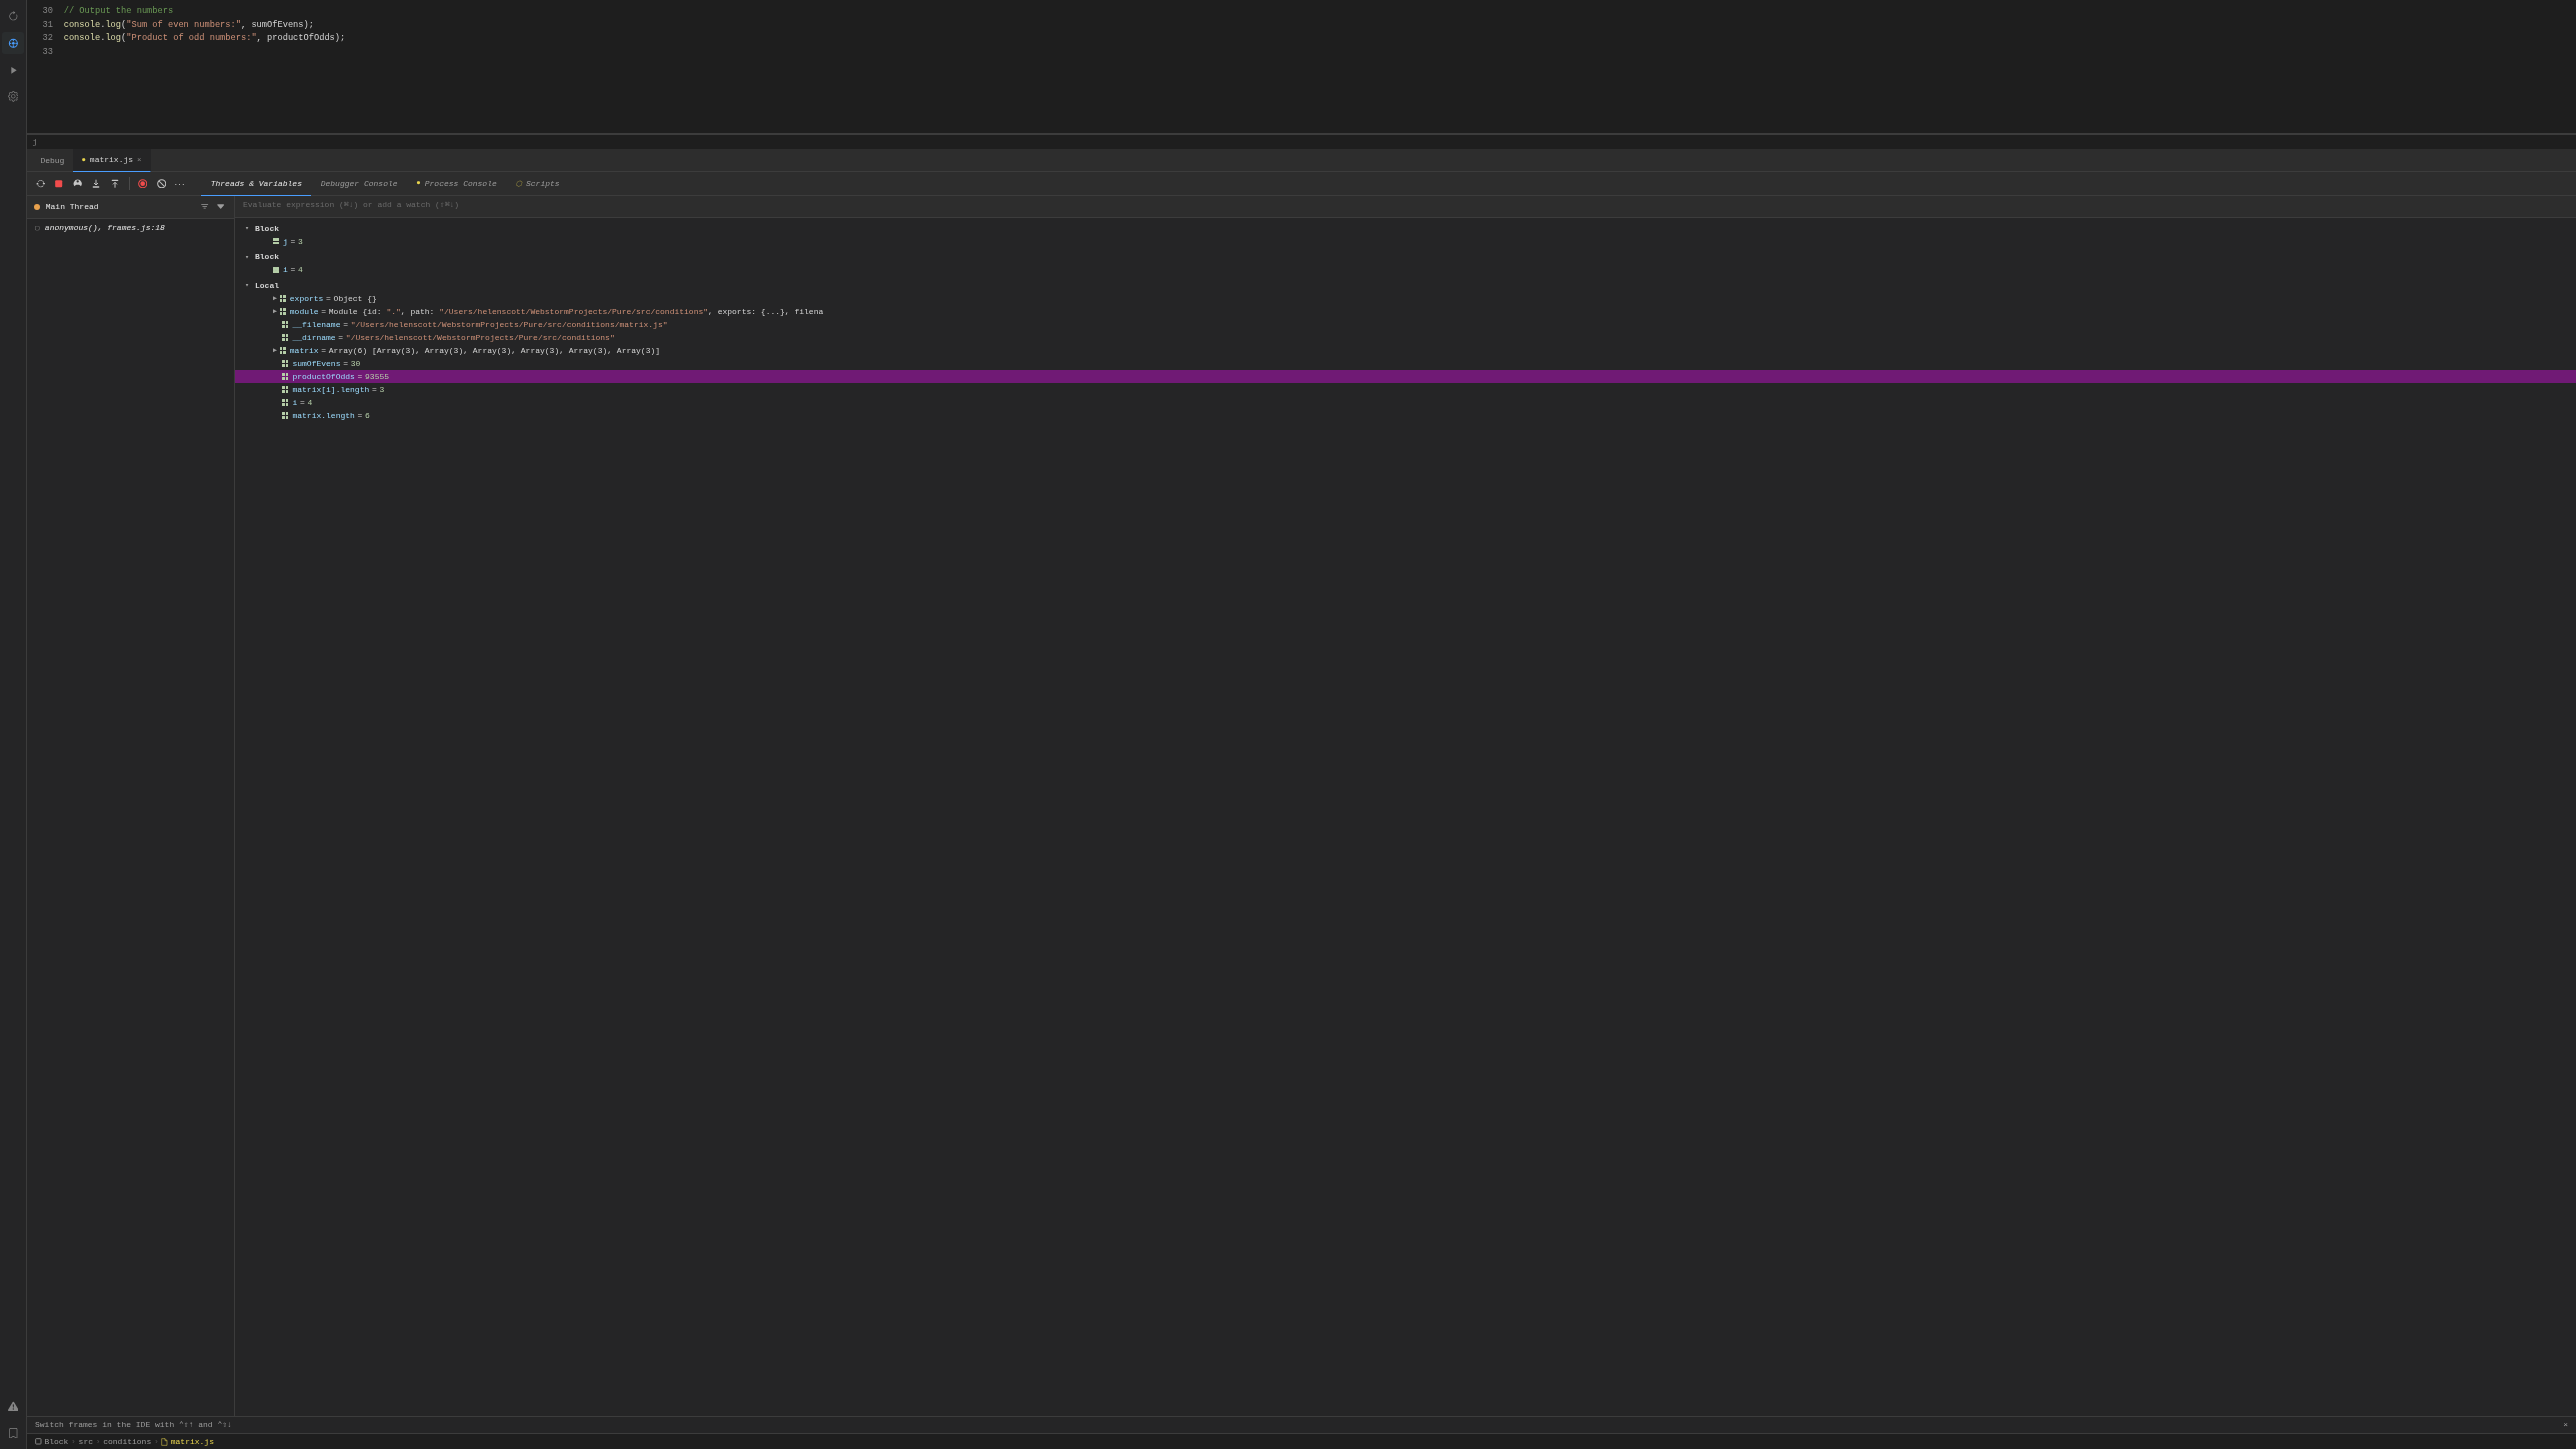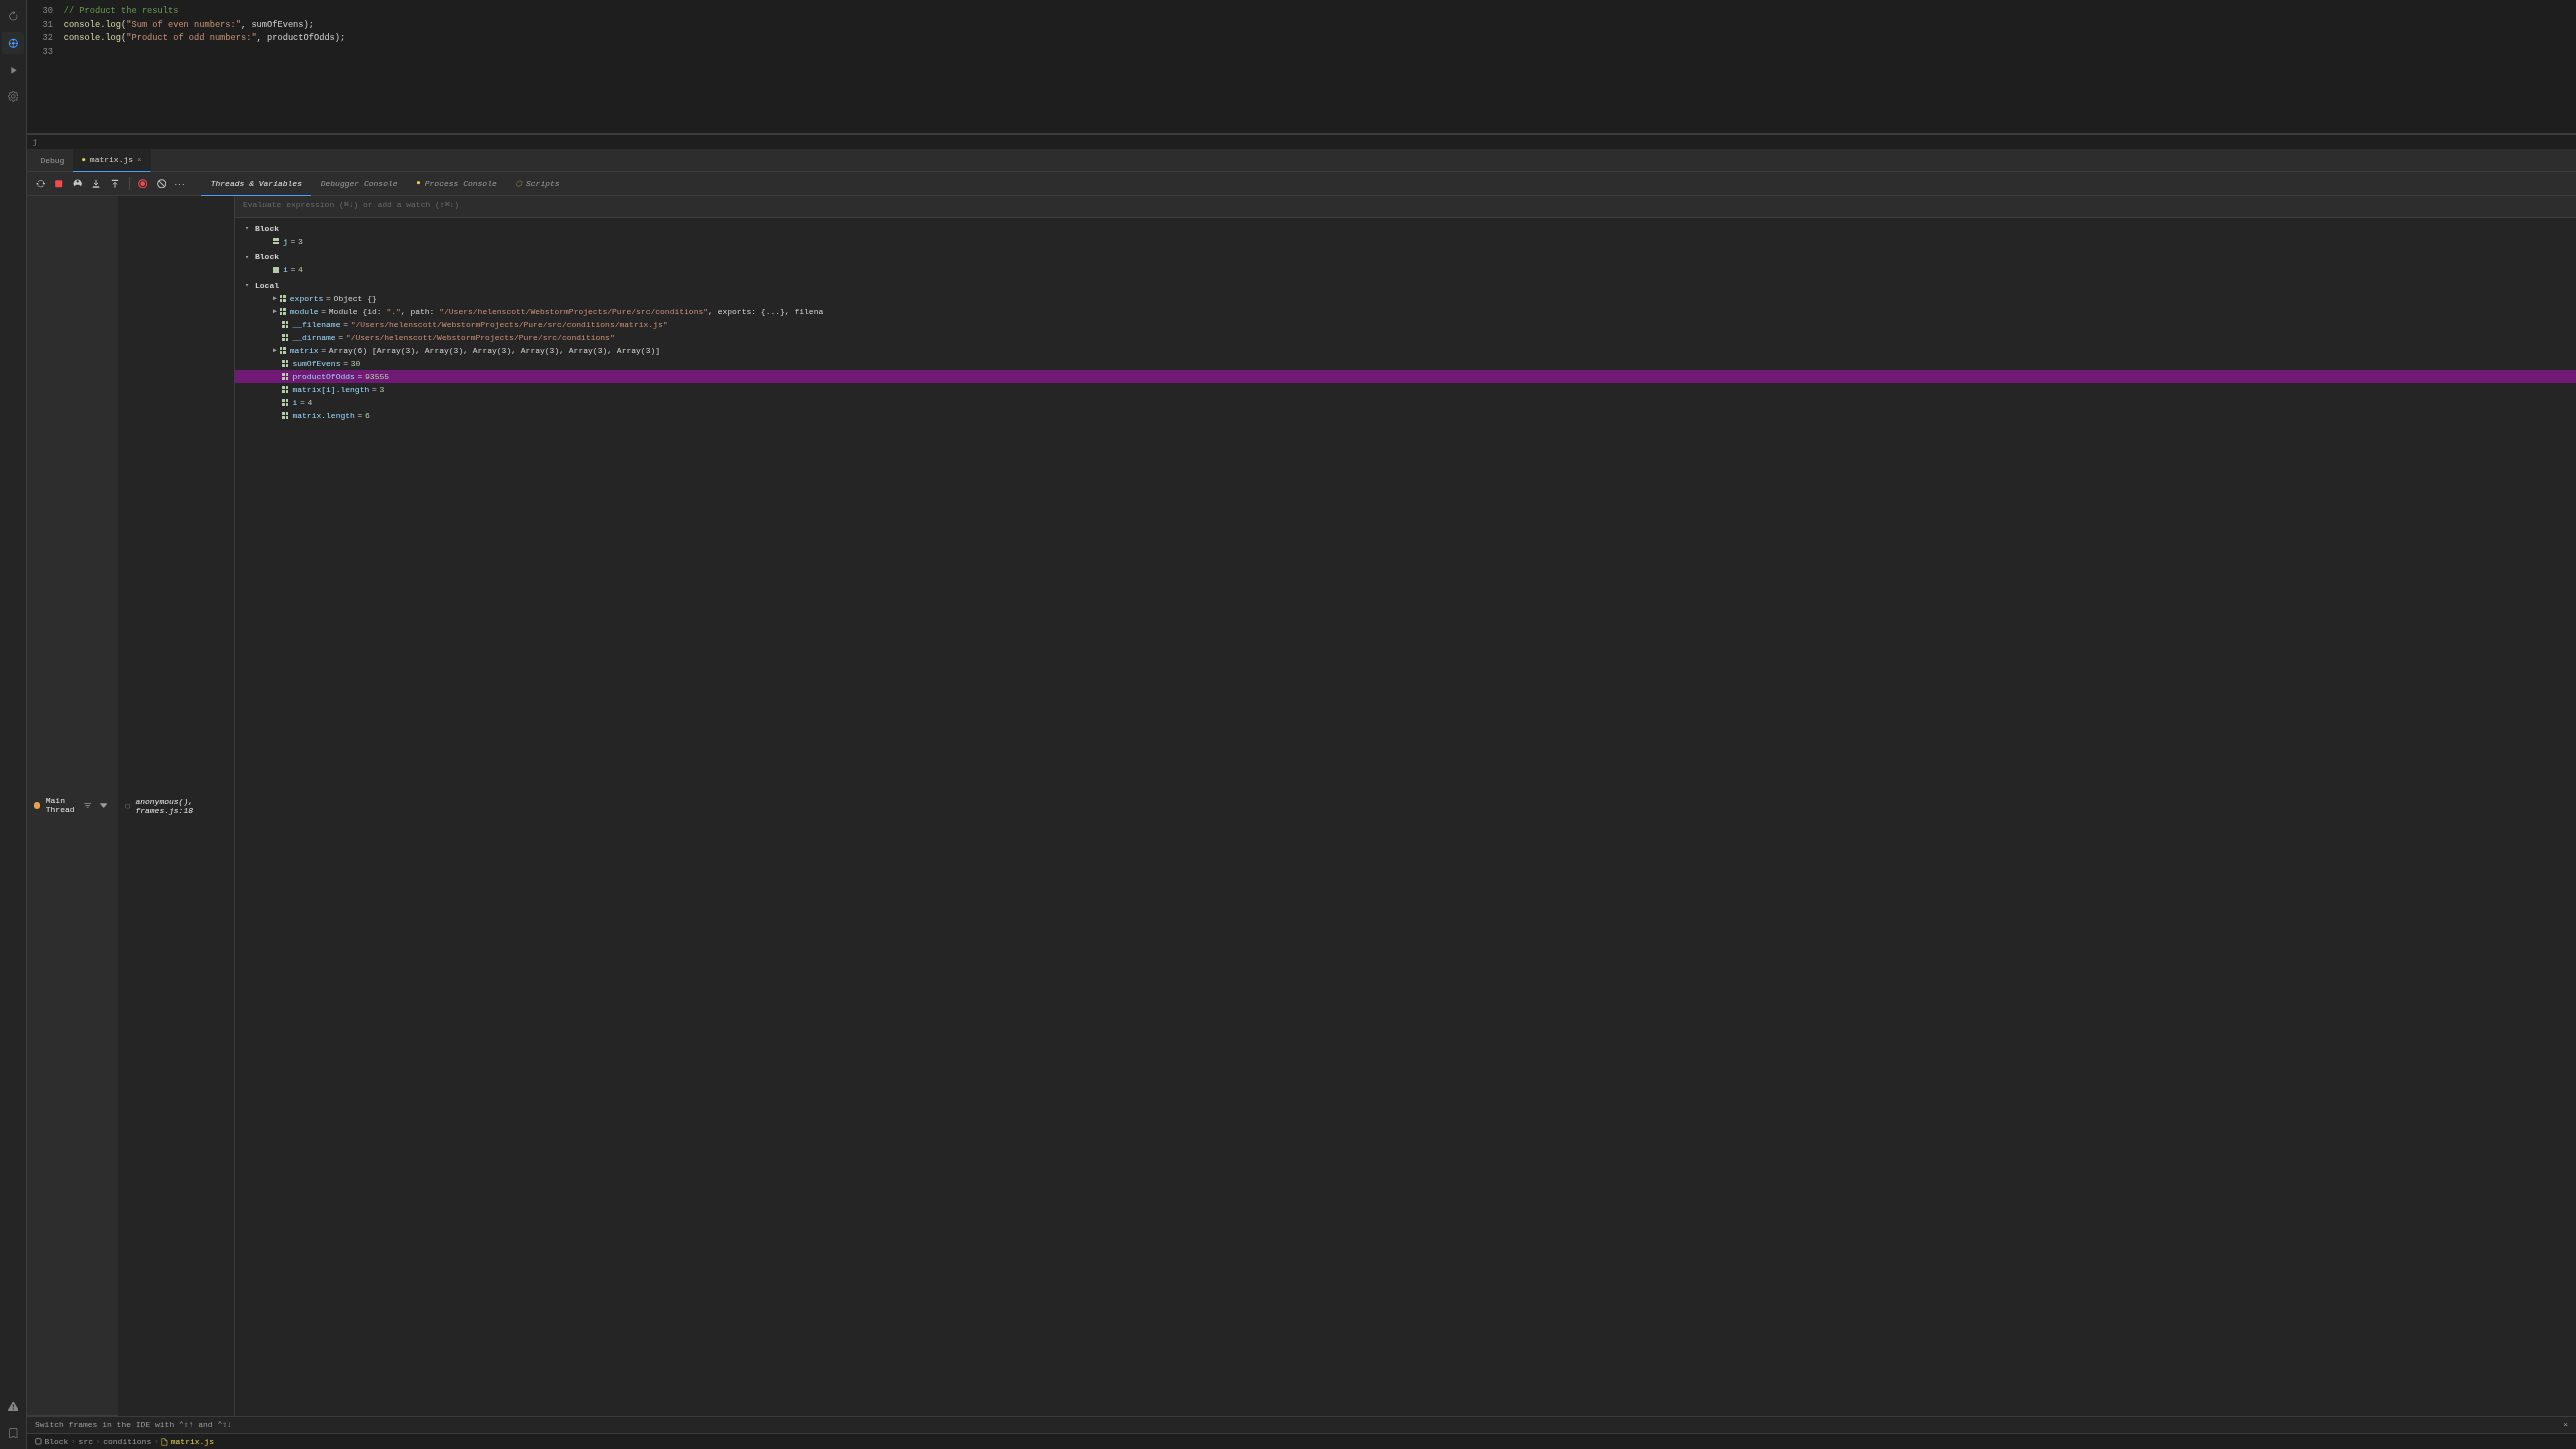--- a/index.html
+++ b/index.html
@@ -160,21 +160,21 @@
       overflow: hidden;
     }
 
     
     .threads-panel {
       width: 208px;
       min-width: 208px;
       background: #252526;
       border-right: 0.7px solid #3c3c3c;
       display: flex;
-      flex-direction: row;
+      flex-direction: column;
       overflow: hidden;
     }
     .thread-header {
       display: flex;
       align-items: center;
       padding: 4px 6.7px;
       gap: 5.4px;
       background: #2d2d2d;
       border-bottom: 0.7px solid #3c3c3c;
     }
@@ -458,21 +458,21 @@
 
     <div class="editor-area">
       <div class="line-numbers">
         <div>30</div>
         <div>31</div>
         <div>32</div>
         <div>33</div>
         <div style="height:67px;"></div>
       </div>
       <div class="code-content">
-        <div class="code-line"><span class="kw-comment">// Product the results</span></div>
+        <div class="code-line"><span class="kw-comment">// Output the numbers</span></div>
         <div class="code-line"><span class="kw-yellow">console</span><span class="kw-white">.</span><span class="kw-yellow">log</span><span class="kw-white">(</span><span class="kw-string">"Sum of even numbers:"</span><span class="kw-white">, sumOfEvens);</span></div>
         <div class="code-line"><span class="kw-yellow">console</span><span class="kw-white">.</span><span class="kw-yellow">log</span><span class="kw-white">(</span><span class="kw-string">"Product of odd numbers:"</span><span class="kw-white">, productOfOdds);</span></div>
         <div class="code-line">&nbsp;</div>
       </div>
     </div>
 
     <div class="status-bar-mini">
       <span>j</span>
     </div>
 

